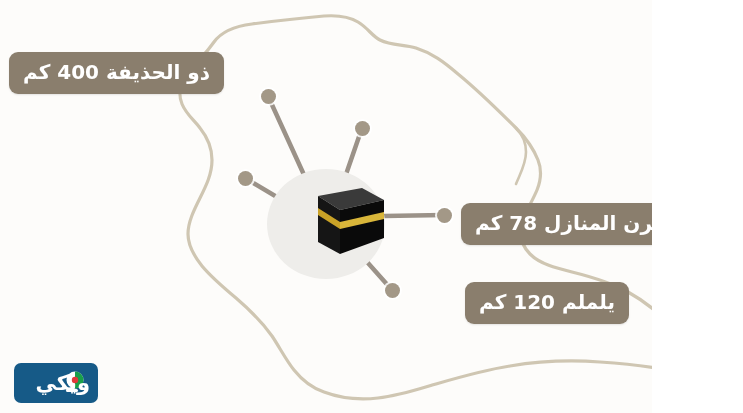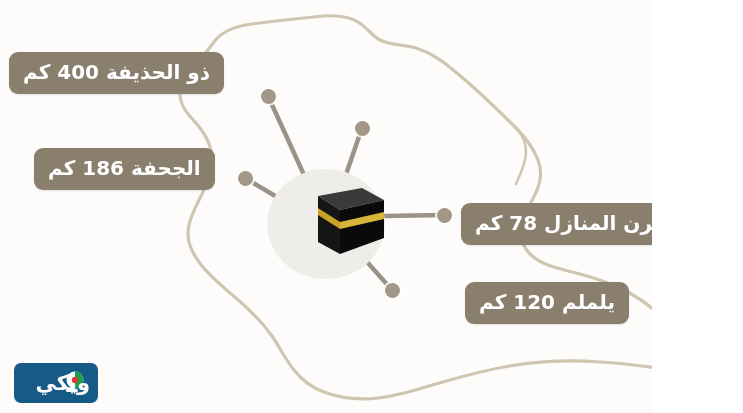--- a/index.html
+++ b/index.html
@@ -167,21 +167,20 @@
   <div class="pin" style="left:444px;top:215px;">
     <div class="pin-dot"></div>
   </div>
   <div class="pin" style="left:392px;top:290px;">
     <div class="pin-dot"></div>
   </div>
 
   <div class="pill" style="left:9px;top:52px;">ذو الحذيفة 400 كم</div>
 
 
-  <div class="pill" style="left:34px;top:148px;">الجحفة 186 كم</div>
 
   <div class="pill" style="left:461px;top:193px;margin-top:10px;">قرن المنازل 78 كم</div>
 
   <div class="pill" style="left:417px;top:282px;margin-left:48px;">يلملم 120 كم</div>
 
   <div class="logo">
     <svg class="logo-inner" viewBox="0 0 84 40" xmlns="http://www.w3.org/2000/svg">
       <circle cx="61" cy="17" r="8.5" fill="#ffffff"></circle>
       <path d="M61 8.5 a8.5 8.5 0 0 1 0 17 z" fill="#19a04a"></path>
       <circle cx="61" cy="17" r="3.2" fill="#e03a3a"></circle>

